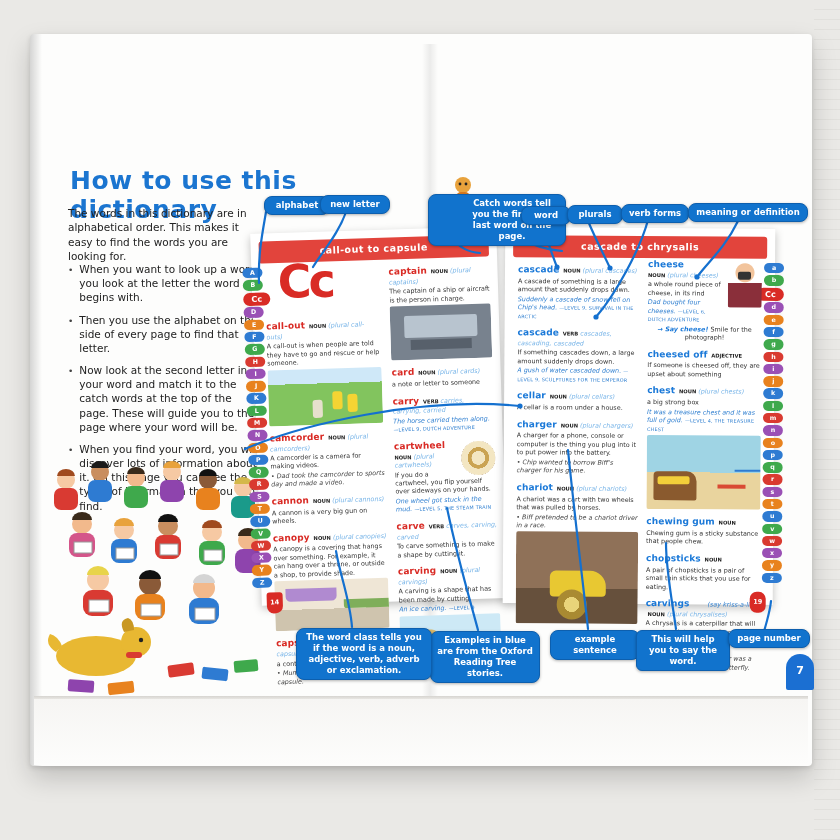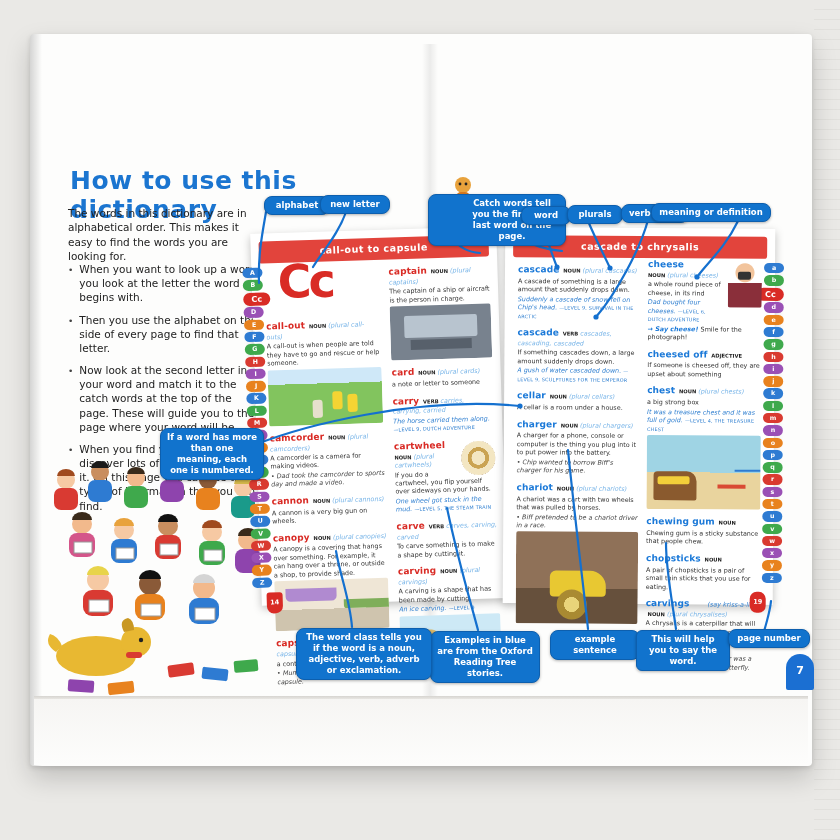--- a/index.html
+++ b/index.html
@@ -53,21 +53,21 @@
   .head{font-weight:bold;font-size:9px;letter-spacing:.1px;}
   .head.red{color:#d92b25;}
   .head.blue{color:#1b79d8;}
   .pos{font-size:5.2px;font-weight:bold;color:#222;margin-left:2px;}
   .say{color:#2f7fd0;font-style:italic;margin-left:18px;}
   .forms{color:#79b5e8;font-style:italic;margin-left:2px;}
   .def{margin-top:1px;}
   .quote{color:#2f7fd0;font-style:italic;margin-top:1px;}
   .ref{font-style:normal;font-size:4.9px;letter-spacing:.2px;text-transform:uppercase;}
   .exb{color:#444;font-style:italic;margin-top:1px;}
-  .idiom{margin-top:1px;}
+  .idiom{margin-top:1px;text-align:center;}
   .idiom b{color:#1b79d8;font-style:italic;}
   
   .illo{position:relative;border-radius:2px;margin-top:2px;overflow:hidden;}
   .illo.rescue{height:56px;background:linear-gradient(#cfe8f8 0 26%,#82c45e 26%);}
   .illo.rescue::after{content:"";position:absolute;left:56%;top:42%;width:10px;height:18px;
         background:#f5d433;border-radius:3px;box-shadow:15px 3px 0 #f5d433,-20px 8px 0 #e6e0cd;}
   .illo.street{height:50px;background:linear-gradient(#efe6d6 0 58%,#cfc4ae 58%);}
   .illo.street::after{content:"";position:absolute;left:10%;top:16%;width:44%;height:13px;
         background:#b08ad0;border-radius:0 0 5px 5px;box-shadow:56px 10px 0 -2px #7fae5a;}
   .illo.cockpit{height:54px;background:#78828e;}
@@ -423,22 +423,21 @@
       <circle cx="520" cy="406" r="2.6"></circle>
     </g>
   </svg>
 
   <div class="pill" style="left:264px;top:196px;width:52px;">alphabet</div>
   <div class="pill" style="left:320px;top:195px;width:56px;">new letter</div>
   <div class="pill" style="left:428px;top:194px;width:94px;padding-left:36px;">Catch words tell you the first and last word on the page.</div>
   <div class="pill" style="left:521px;top:206px;width:36px;">word</div>
   <div class="pill" style="left:567px;top:205px;width:42px;">plurals</div>
   <div class="pill" style="left:621px;top:204px;width:54px;">verb forms</div>
-  <div class="pill" style="left:651px;top:203px;width:106px;">meaning or definition</div>
-  <div class="pill" style="left:160px;top:428px;width:90px;">If a word has more than one meaning, each one is numbered.</div>
+  <div class="pill" style="left:688px;top:203px;width:106px;">meaning or definition</div>
   <div class="pill" style="left:430px;top:631px;width:96px;">Examples in blue are from the Oxford Reading Tree stories.</div>
   <div class="pill" style="left:296px;top:628px;width:122px;">The word class tells you if the word is a noun, adjective, verb, adverb or exclamation.</div>
   <div class="pill" style="left:550px;top:630px;width:76px;">example sentence</div>
   <div class="pill" style="left:636px;top:630px;width:80px;border-radius:6px;">This will help you to say the word.</div>
   <div class="pill" style="left:728px;top:629px;width:68px;">page number</div>
 
   <div id="corner-tab">7</div>
 </div>
 
 </body></html>

